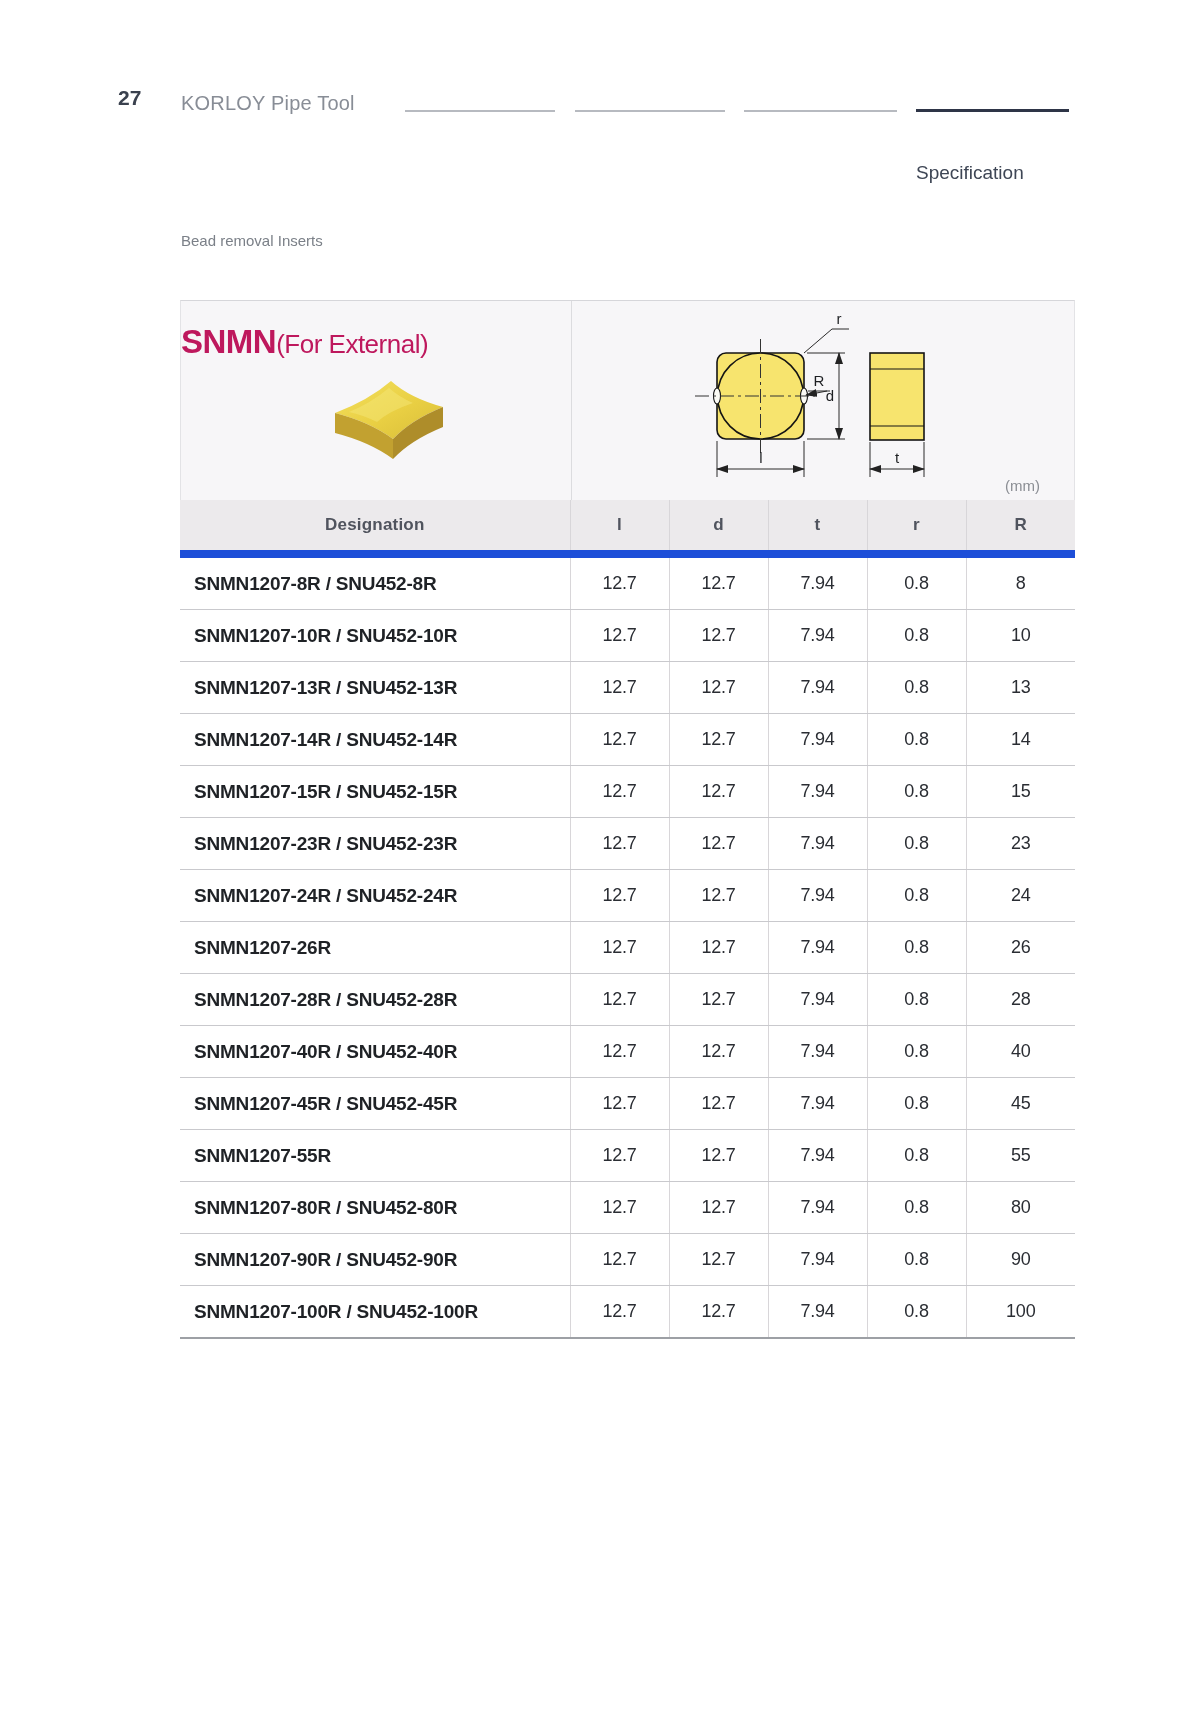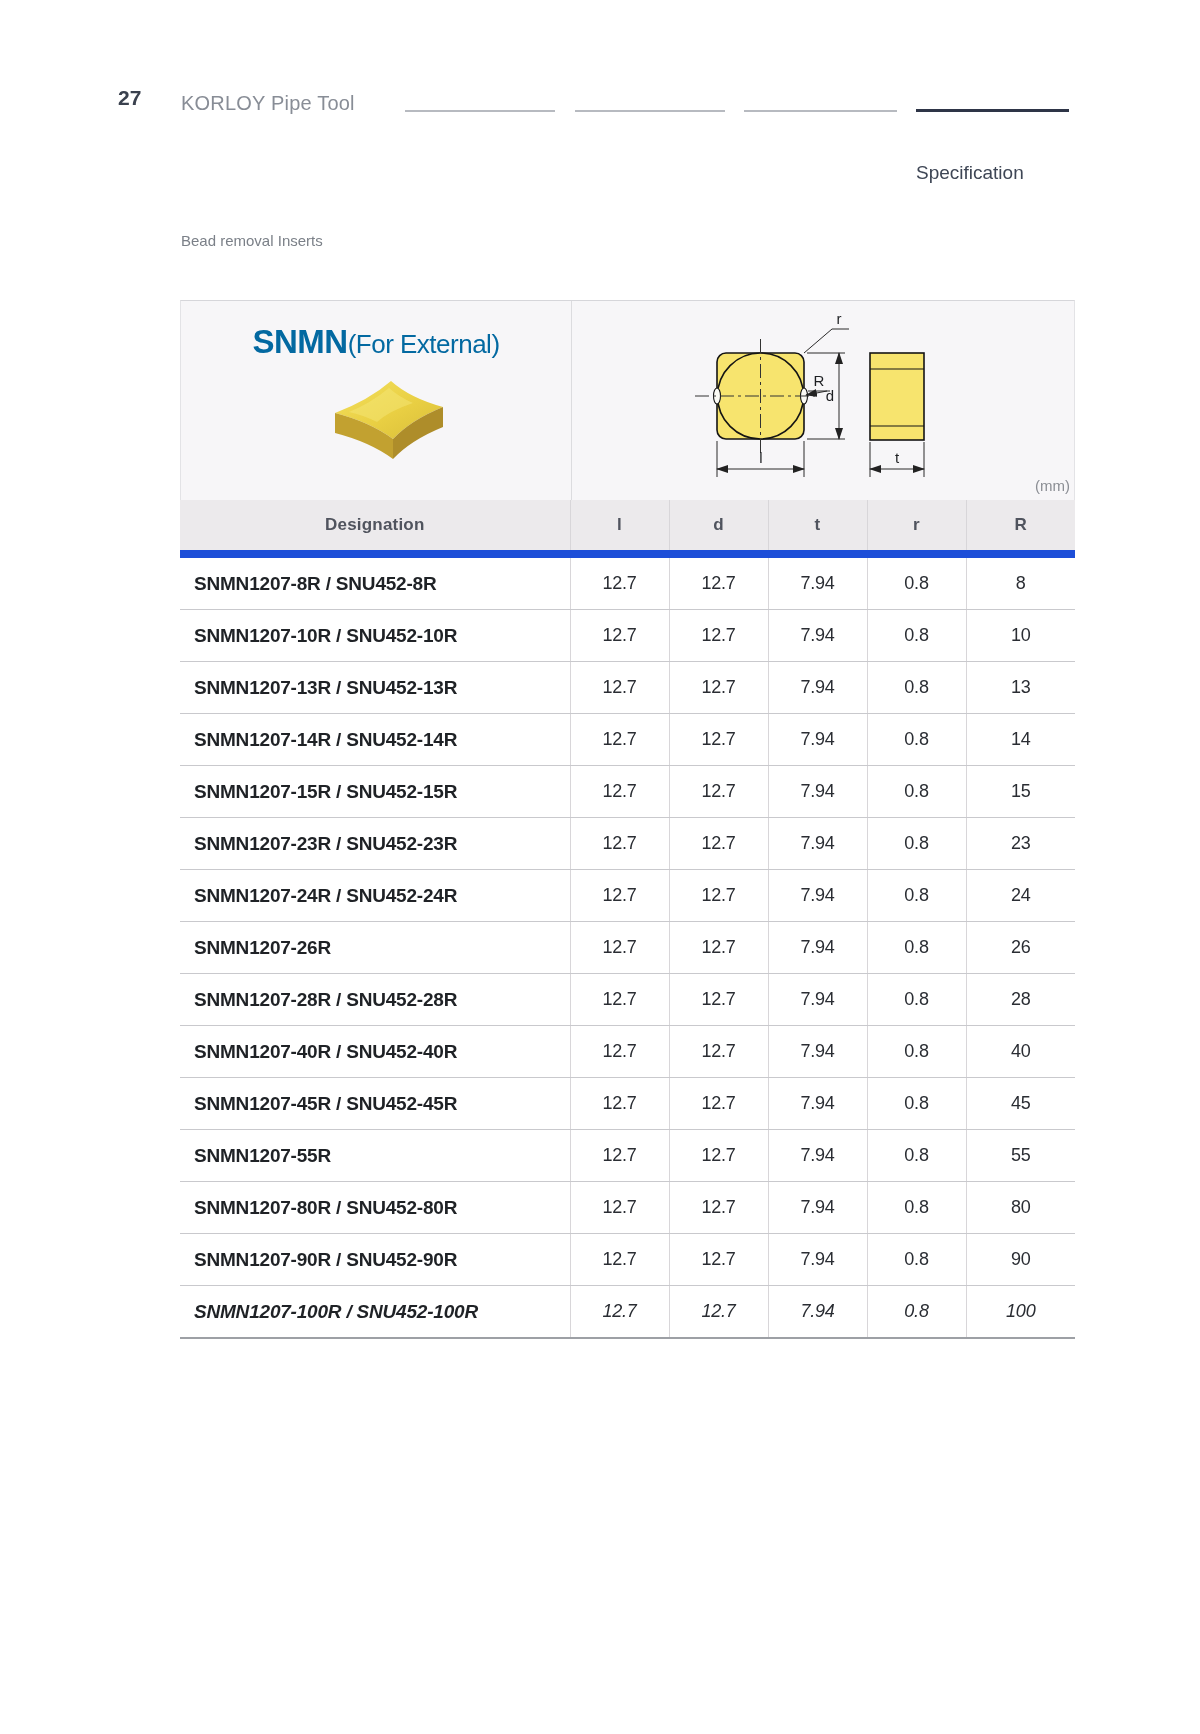--- a/index.html
+++ b/index.html
@@ -23,44 +23,44 @@
   
   .subtitle{left:181px;top:232px;font-size:15px;color:#7b8088;}
 
   
   .product-box{
     left:180px;top:300px;width:895px;height:200px;
     background:#f7f6f8;box-sizing:border-box;
     border-top:1px solid #d6d6da;border-left:1px solid #e3e3e6;border-right:1px solid #e3e3e6;
   }
   .box-divider{left:390px;top:0;width:1px;height:200px;background:#dcdcdf;}
-  .product-title{left:0;top:22px;width:390px;text-align:center;white-space:nowrap;color:#0369a1;}
+  .product-title{left:0;top:22px;width:390px;text-align:left;white-space:nowrap;color:#be185d;}
   .series-name{font-size:33px;font-weight:bold;letter-spacing:-.5px;}
   .series-qualifier{font-size:26px;font-weight:400;letter-spacing:-.5px;}
   .insert-photo{left:148px;top:74px;}
   .insert-diagram{left:390px;top:0;}
-  .units-label{right:4px;bottom:6px;font-size:15px;color:#8b8e94;text-align:right;}
+  .units-label{right:34px;bottom:6px;font-size:15px;color:#8b8e94;text-align:right;}
 
   
   .spec-table-wrap{left:180px;top:500px;width:895px;}
   table.spec{border-collapse:collapse;table-layout:fixed;width:895px;}
   table.spec th{
     height:48px;background:#eceaec;font-size:17px;font-weight:600;color:#50545e;
     border-bottom:8px solid #1d4ed8;letter-spacing:.2px;
   }
   table.spec th.vline, table.spec td.vline{border-left:1px solid #d8d6d9;}
   table.spec td{
     height:49px;border-bottom:1px solid #c9c9cd;font-size:18px;color:#2a2d33;
     text-align:center;letter-spacing:-.2px;background:#ffffff;
   }
   table.spec td.designation{
     text-align:left;padding-left:14px;font-weight:bold;font-size:19px;color:#1f2226;
     letter-spacing:-.2px;
   }
-  table.spec tbody tr:last-child td{border-bottom:2px solid #9da0a5;font-style:italic;}
+  table.spec tbody tr:last-child td{border-bottom:2px solid #9da0a5;}
 
   
   .dim-text{font-family:"Liberation Sans",sans-serif;font-size:15px;fill:#1d1f22;}
 </style>
 </head>
 <body>
 
 <div class="abs page-num">27</div>
 <div class="abs brand">KORLOY Pipe Tool</div>
 <div class="abs rule rule1"></div>

